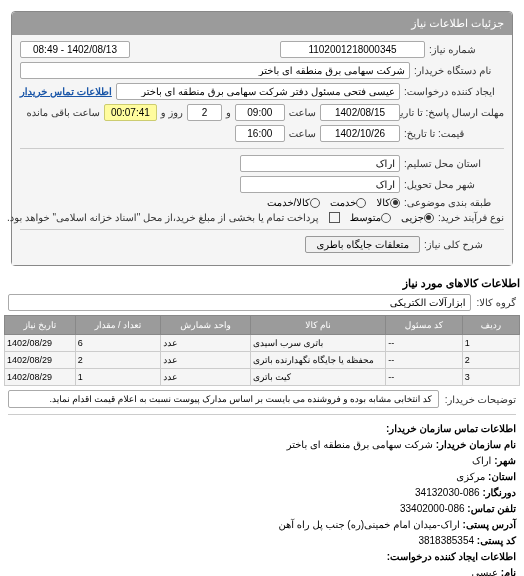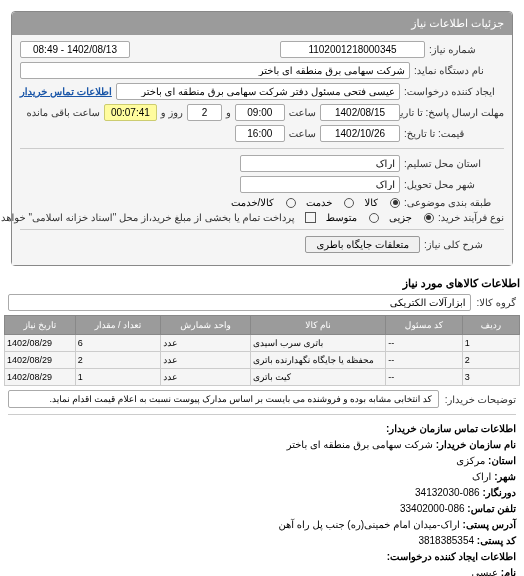--- a/index.html
+++ b/index.html
@@ -60,21 +60,21 @@
   border: 1px solid #cccc70;
   padding: 2px 6px;
   font-size: 10px;
   border-radius: 2px;
 }
 .radio-group {
   display: flex;
   align-items: center;
   gap: 10px;
 }
-.radio-group label { display: flex; align-items: center; gap: 12px; font-size: 10px; }
+.radio-group label { display: flex; align-items: center; gap: 0; font-size: 10px; }
 .radio-dot {
   width: 10px; height: 10px; border: 1px solid #555; border-radius: 50%;
   display: inline-flex; align-items: center; justify-content: center;
 }
 .radio-dot.selected::after {
   content: ""; width: 5px; height: 5px; background: #333; border-radius: 50%;
 }
 .checkbox {
   width: 11px; height: 11px; border: 1px solid #555; display: inline-block;
 }
@@ -147,21 +147,21 @@
   <div class="panel-body">
 
     <div class="row">
       <span class="label" style="width:75px">شماره نیاز:</span>
       <input class="input" style="width: 145px;" readonly="" value="1102001218000345">
       <span class="flex1"></span>
       <input class="input" style="width: 110px;" readonly="" value="1402/08/13 - 08:49">
     </div>
 
     <div class="row">
-      <span class="label" style="width:90px">نام دستگاه نماید:</span>
+      <span class="label" style="width:90px">نام دستگاه خریدار:</span>
       <input class="input rtl-text flex1" readonly="" value="شرکت سهامی برق منطقه ای باختر" style="">
     </div>
 
     <div class="row">
       <span class="label" style="width:100px">ایجاد کننده درخواست:</span>
       <input class="input rtl-text flex1" readonly="" value="عیسی فتحی مسئول دفتر شرکت سهامی برق منطقه ای باختر" style="">
       <span class="link">اطلاعات تماس خریدار</span>
     </div>
 
     <div class="row">
@@ -287,22 +287,22 @@
 <div class="desc-bar">
   <span class="label bold">توضیحات خریدار:</span>
   <div class="desc-box">کد انتخابی مشابه بوده و فروشنده می بایست بر اساس مدارک پیوست نسبت به اعلام قیمت اقدام نماید.</div>
 </div>
 
 <hr class="sep" style="margin:6px 8px">
 
 <div class="info-block">
   <div class="bold">اطلاعات تماس سازمان خریدار:</div>
   <div><span class="bold">نام سازمان خریدار:</span> <span>شرکت سهامی برق منطقه ای باختر</span></div>
+  <div><span class="bold">شهر:</span> <span>اراک</span></div>
   <div><span class="bold">استان:</span> <span>مرکزی</span></div>
-  <div><span class="bold">شهر:</span> <span>اراک</span></div>
   <div><span class="bold">دورنگار:</span> <span>086-34132030</span></div>
   <div><span class="bold">تلفن تماس:</span> <span>086-33402000</span></div>
   <div><span class="bold">آدرس پستی:</span> <span>اراک-میدان امام خمینی(ره) جنب پل راه آهن</span></div>
   <div><span class="bold">کد پستی:</span> <span>3818385354</span></div>
   <div class="bold">اطلاعات ایجاد کننده درخواست:</div>
   <div><span class="bold">نام:</span> <span>عیسی</span></div>
   <div><span class="bold">نام خانوادگی:</span> <span>فتحی</span></div>
 
 </div>
 

